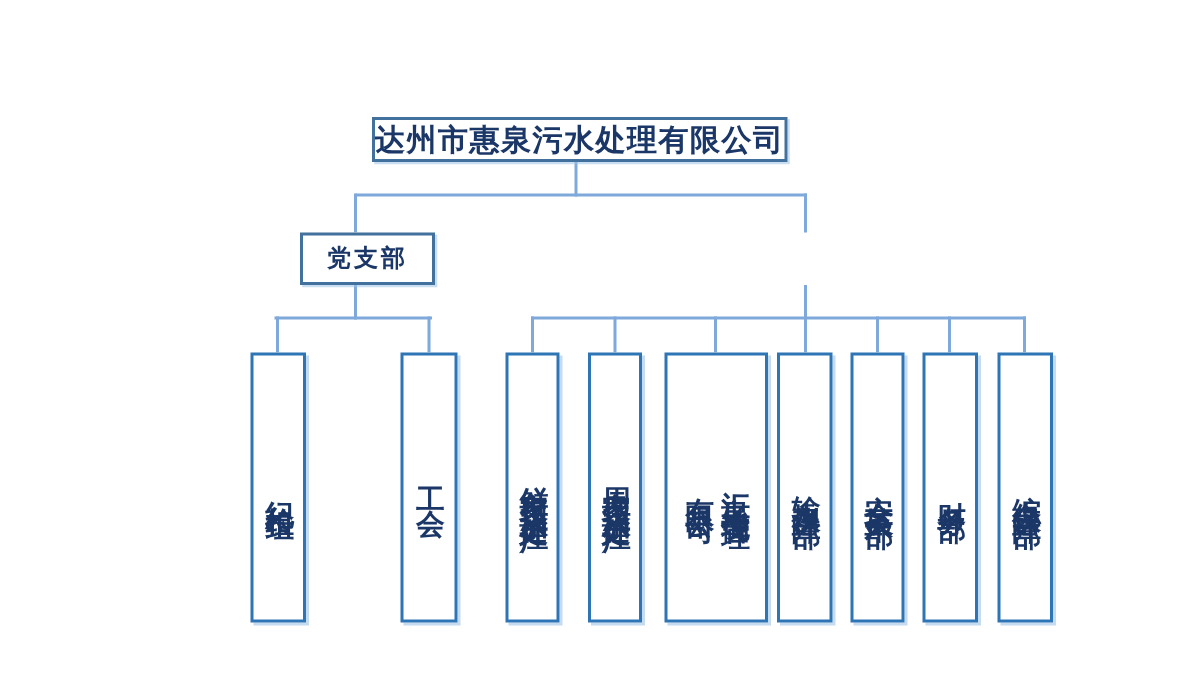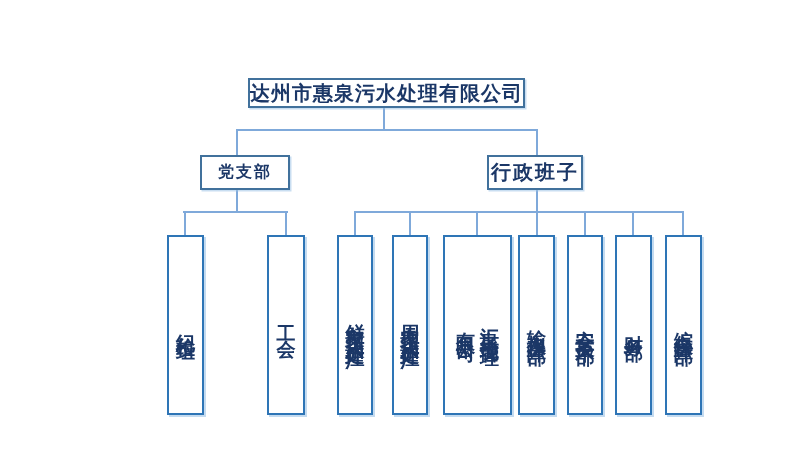--- a/index.html
+++ b/index.html
@@ -103,23 +103,20 @@
   <div class="line v" style="left:632px; top:211px; height:24px;"></div>
   <div class="line v" style="left:682px; top:211px; height:24px;"></div>
 
   <div class="box root">
     <span>达州市惠泉污水处理有限公司</span>
   </div>
 
   <div class="box party">
     <span>党支部</span>
   </div>
-  <div class="box admin">
-    <span>行政班子</span>
-  </div>
 
   <div class="box dept b-jijian">
     <span>纪检组</span>
   </div>
   <div class="box dept b-gonghui">
     <span>工会</span>
   </div>
 
   <div class="box dept b-xianjiaba">
     <span>鲜家坝污水处理厂</span>

